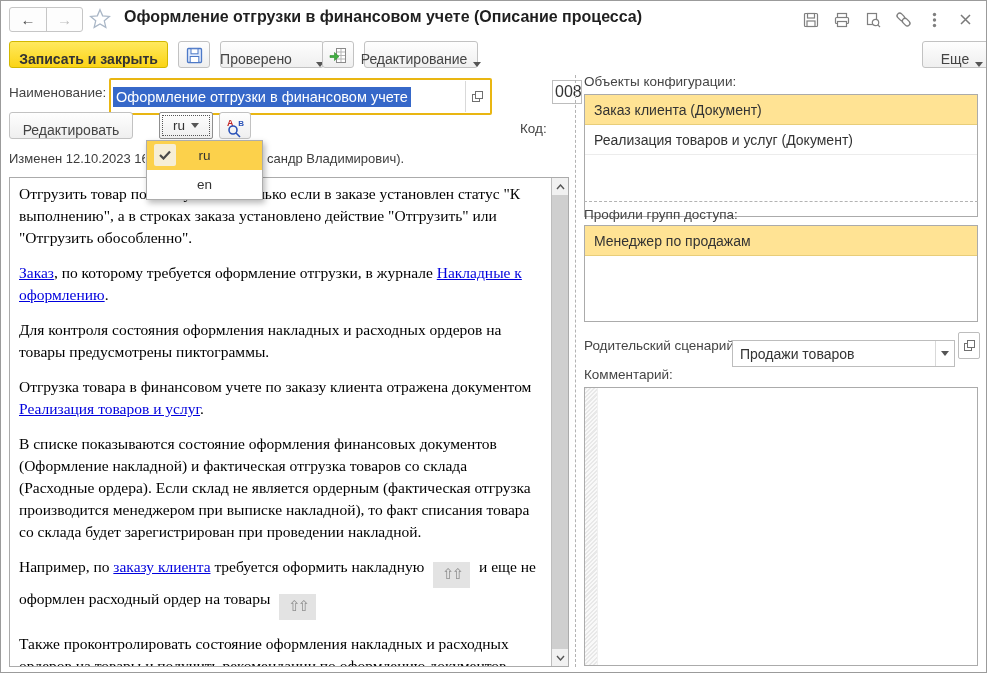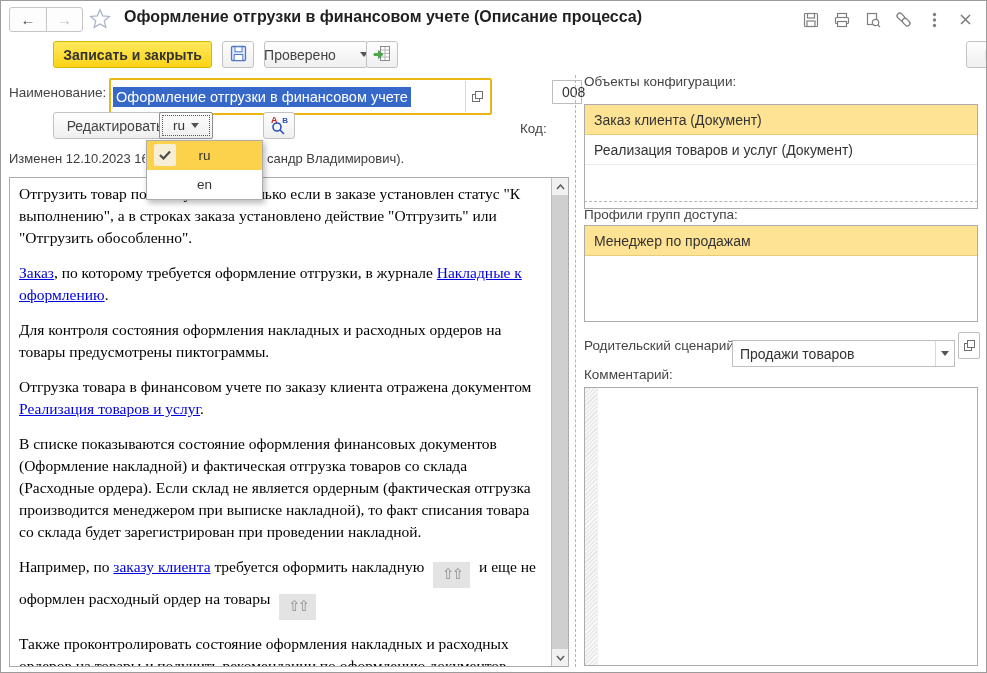--- a/index.html
+++ b/index.html
@@ -9,31 +9,31 @@
   
   .nav-group{position:absolute;left:8px;top:6px;height:25px;display:flex;border:1px solid #c6c6c6;border-radius:3px;overflow:hidden;background:#fdfdfd;}
   .nav-btn{width:36px;display:flex;align-items:center;justify-content:center;font-size:15px;font-weight:700;cursor:pointer;}
   .nav-btn + .nav-btn{border-left:1px solid #c6c6c6;}
   .nav-back{color:#4a4a4a;} .nav-fwd{color:#bdbdbd;}
   .star{position:absolute;left:88px;top:7px;}
   .win-title{position:absolute;left:123px;top:7px;font-size:16px;font-weight:700;color:#1f1f1f;white-space:nowrap;}
   .tb-actions{position:absolute;top:10px;right:12px;display:flex;gap:14px;align-items:center;}
   .tb-ico{width:17px;height:17px;display:flex;align-items:center;justify-content:center;cursor:pointer;}
   
-  .btn{position:absolute;display:flex;align-items:center;justify-content:center;gap:6px;height:27px;
+  .btn{position:absolute;display:flex;align-items:flex-end;justify-content:center;gap:6px;height:27px;
        background:linear-gradient(#fefefe,#efefef);border:1px solid #c2c2c2;border-radius:3px;
-       font-size:14px;color:#444;cursor:pointer;margin-left:44px;}
+       font-size:14px;color:#444;cursor:pointer;}
   .btn-yellow{background:linear-gradient(#ffe95e,#fbd416);border:1px solid #d2b800;font-weight:700;color:#333;}
   .caret{width:0;height:0;border-left:4px solid transparent;border-right:4px solid transparent;border-top:5px solid #555;}
   
   .lbl{position:absolute;font-size:13.5px;color:#444;white-space:nowrap;}
   .name-input{position:absolute;left:108px;top:77px;width:383px;height:37px;border:2px solid #e9b612;border-radius:2px;background:#fff;display:flex;align-items:center;}
   .sel-text{background:#3668c9;color:#fff;font-size:14.5px;padding:2px 3px;margin-left:2px;white-space:nowrap;overflow:hidden;}
   .field-open{position:absolute;right:1px;top:1px;bottom:1px;width:24px;border-left:1px solid #d9d9d9;display:flex;align-items:center;justify-content:center;background:#fff;cursor:pointer;}
-  .code-input{position:absolute;left:551px;top:79px;width:30px;height:24px;border:1px solid #bdbdbd;font-size:14px;color:#333;display:flex;align-items:center;padding-left:9px;background:#fff;}
+  .code-input{position:absolute;left:551px;top:79px;width:30px;height:24px;border:1px solid #bdbdbd;font-size:16px;color:#333;display:flex;align-items:center;padding-left:2px;background:#fff;}
   .lang-combo{position:absolute;left:158px;top:111px;width:54px;height:27px;background:linear-gradient(#fefefe,#efefef);
       border:1px solid #8f8f8f;border-radius:2px;display:flex;align-items:center;justify-content:center;gap:6px;
       font-size:13.5px;color:#333;outline:1px dotted #555;outline-offset:-4px;cursor:pointer;}
   .modified{position:absolute;top:150px;font-size:13px;color:#3c3c3c;white-space:nowrap;}
   
   .lang-popup{position:absolute;left:145px;top:139px;width:117px;background:#fff;border:1px solid #adadad;
       box-shadow:2px 3px 6px rgba(0,0,0,.28);z-index:30;}
   .pop-row{height:29px;display:flex;align-items:center;justify-content:center;font-size:13.5px;color:#333;position:relative;cursor:pointer;}
   .pop-row.sel{background:#fcd14b;}
   .chk-box{position:absolute;left:7px;top:3px;width:22px;height:22px;background:#f6eed6;border-radius:2px;display:flex;align-items:center;justify-content:center;}
@@ -142,20 +142,24 @@
     <span>
       <svg width="18" height="17" viewBox="0 0 18 17">
           <rect x="7.5" y="1.5" width="9" height="14" fill="#fff" stroke="#8a8a8a"></rect>
           <line x1="8" y1="5" x2="16" y2="5" stroke="#b5b5b5"></line>
           <line x1="8" y1="8.5" x2="16" y2="8.5" stroke="#b5b5b5"></line>
           <line x1="8" y1="12" x2="16" y2="12" stroke="#b5b5b5"></line>
           <line x1="12" y1="2" x2="12" y2="15" stroke="#b5b5b5"></line>
           <path d="M1 8.5 h4.5 v-3 l4.5 4 -4.5 4 v-3 H1 z" fill="#3fae3f" stroke="#2d8a2d" stroke-width="0.6"></path>
         </svg>
     </span>
+  </div>
+  <div class="btn" style="left:363px;top:40px;width:114px;">
+    <span>Редактирование</span>
+    <span class="caret"></span>
   </div>
   <div class="btn" style="left:921px;top:40px;width:80px;">
     <span>Еще</span>
     <span class="caret"></span>
   </div>
 
   <div class="lbl" style="left:8px;top:84px;">Наименование:</div>
   <div class="name-input">
     <span class="sel-text">Оформление отгрузки в финансовом учете</span>
     <span class="field-open">
@@ -223,21 +227,21 @@
       <span>ru</span>
     </div>
     <div class="pop-row">
       <span>en</span>
     </div>
   </div>
 
   <div class="vsplit"></div>
 
   <div class="lbl" style="left:583px;top:73px;">Объекты конфигурации:</div>
-  <div class="listbox" style="top:103px;height:105px;">
+  <div class="listbox" style="top:93px;height:123px;">
     <div class="lrow sel-yellow">Заказ клиента (Документ)</div>
     <div class="lrow">Реализация товаров и услуг (Документ)</div>
   </div>
   <div class="hdash" style="top:200px;"></div>
 
   <div class="lbl" style="left:583px;top:206px;text-align:center;">Профили групп доступа:</div>
   <div class="listbox" style="top:224px;height:97px;">
     <div class="lrow sel-yellow">Менеджер по продажам</div>
   </div>
 

